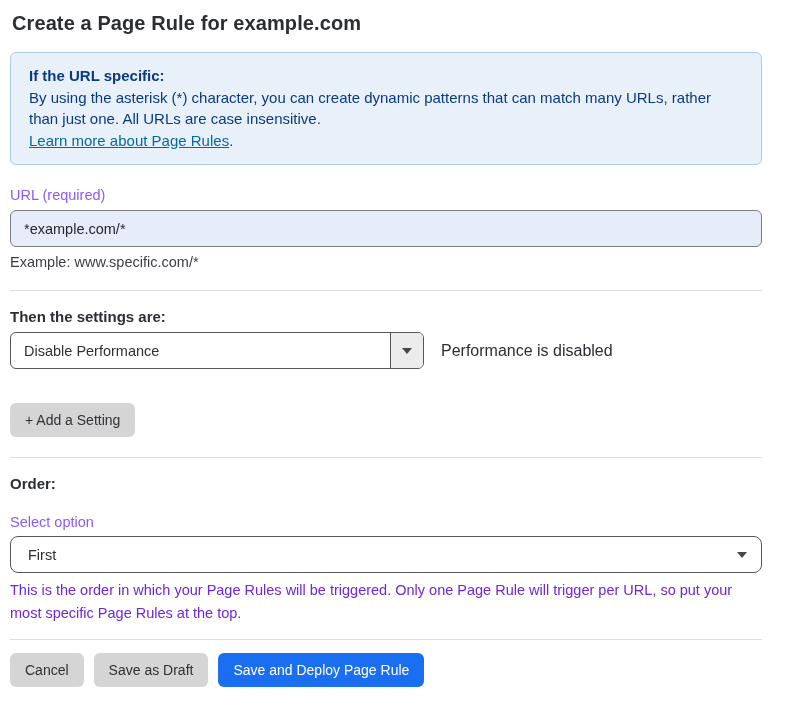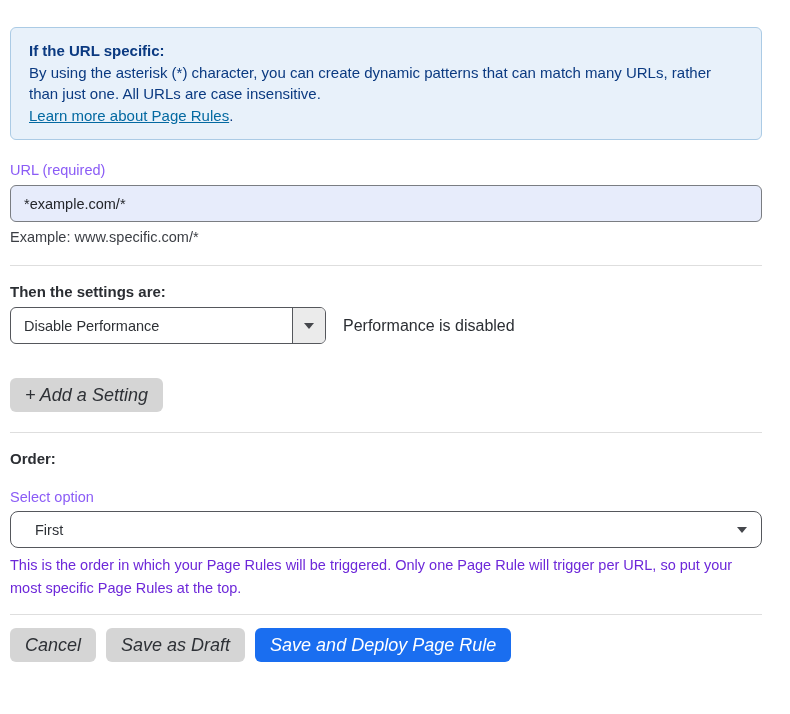--- a/index.html
+++ b/index.html
@@ -76,21 +76,21 @@
     font-weight: 700;
     color: #2b2e33;
   }
   .picker-row {
     margin-top: 7px;
     display: flex;
     align-items: center;
   }
   .setting-select {
     display: flex;
-    width: 316px;
+    width: 414px;
     height: 37px;
     border: 1px solid #55575c;
     border-radius: 6px;
     background: #ffffff;
     cursor: pointer;
     overflow: hidden;
   }
   .setting-select-value {
     flex: 1;
     display: flex;
@@ -119,25 +119,24 @@
     font-size: 16px;
     color: #2b2e33;
   }
   .btn {
     display: inline-flex;
     align-items: center;
     justify-content: center;
     height: 34px;
     border: none;
     border-radius: 6px;
-    font-size: 18px;
+    font-size: 14px;
     font-family: "Liberation Sans", "DejaVu Sans", sans-serif;
     cursor: pointer;
     padding: 0 15px;
-    font-style: italic;
   }
   .btn-secondary {
     background: #d5d5d5;
     color: #2e3136;
   }
   .btn-primary {
     background: #1a6ef0;
     color: #ffffff;
   }
   .add-setting-btn {
@@ -146,21 +145,21 @@
   .order-select {
     margin-top: 6px;
     width: 100%;
     height: 37px;
     border: 1px solid #55575c;
     border-radius: 8px;
     background: #ffffff;
     display: flex;
     align-items: center;
     justify-content: space-between;
-    padding: 0 14px 0 24px;
+    padding: 0 14px 0 17px;
     font-size: 14.5px;
     color: #2e3136;
     cursor: pointer;
   }
   .order-helper {
     margin-top: 6px;
     font-size: 14.5px;
     line-height: 23px;
     color: #6d28d9;
     max-width: 745px;
@@ -170,20 +169,21 @@
     margin-top: 13px;
     display: flex;
     gap: 10px;
   }
 </style>
 </head>
 <body>
 
 <div class="container">
 
+  <h1 class="page-title">Create a Page Rule for example.com</h1>
 
   <div class="info-box">
     <div class="info-heading">If the URL specific:</div>
     <div>By using the asterisk (*) character, you can create dynamic patterns that can match many URLs, rather than just one. All URLs are case insensitive.</div>
     <div><a class="info-link">Learn more about Page Rules</a><span>.</span></div>
   </div>
 
   <div class="field-label">URL (required)</div>
   <input class="url-input" type="text" value="*example.com/*" style="">
   <div class="helper-text">Example: www.specific.com/*</div>

